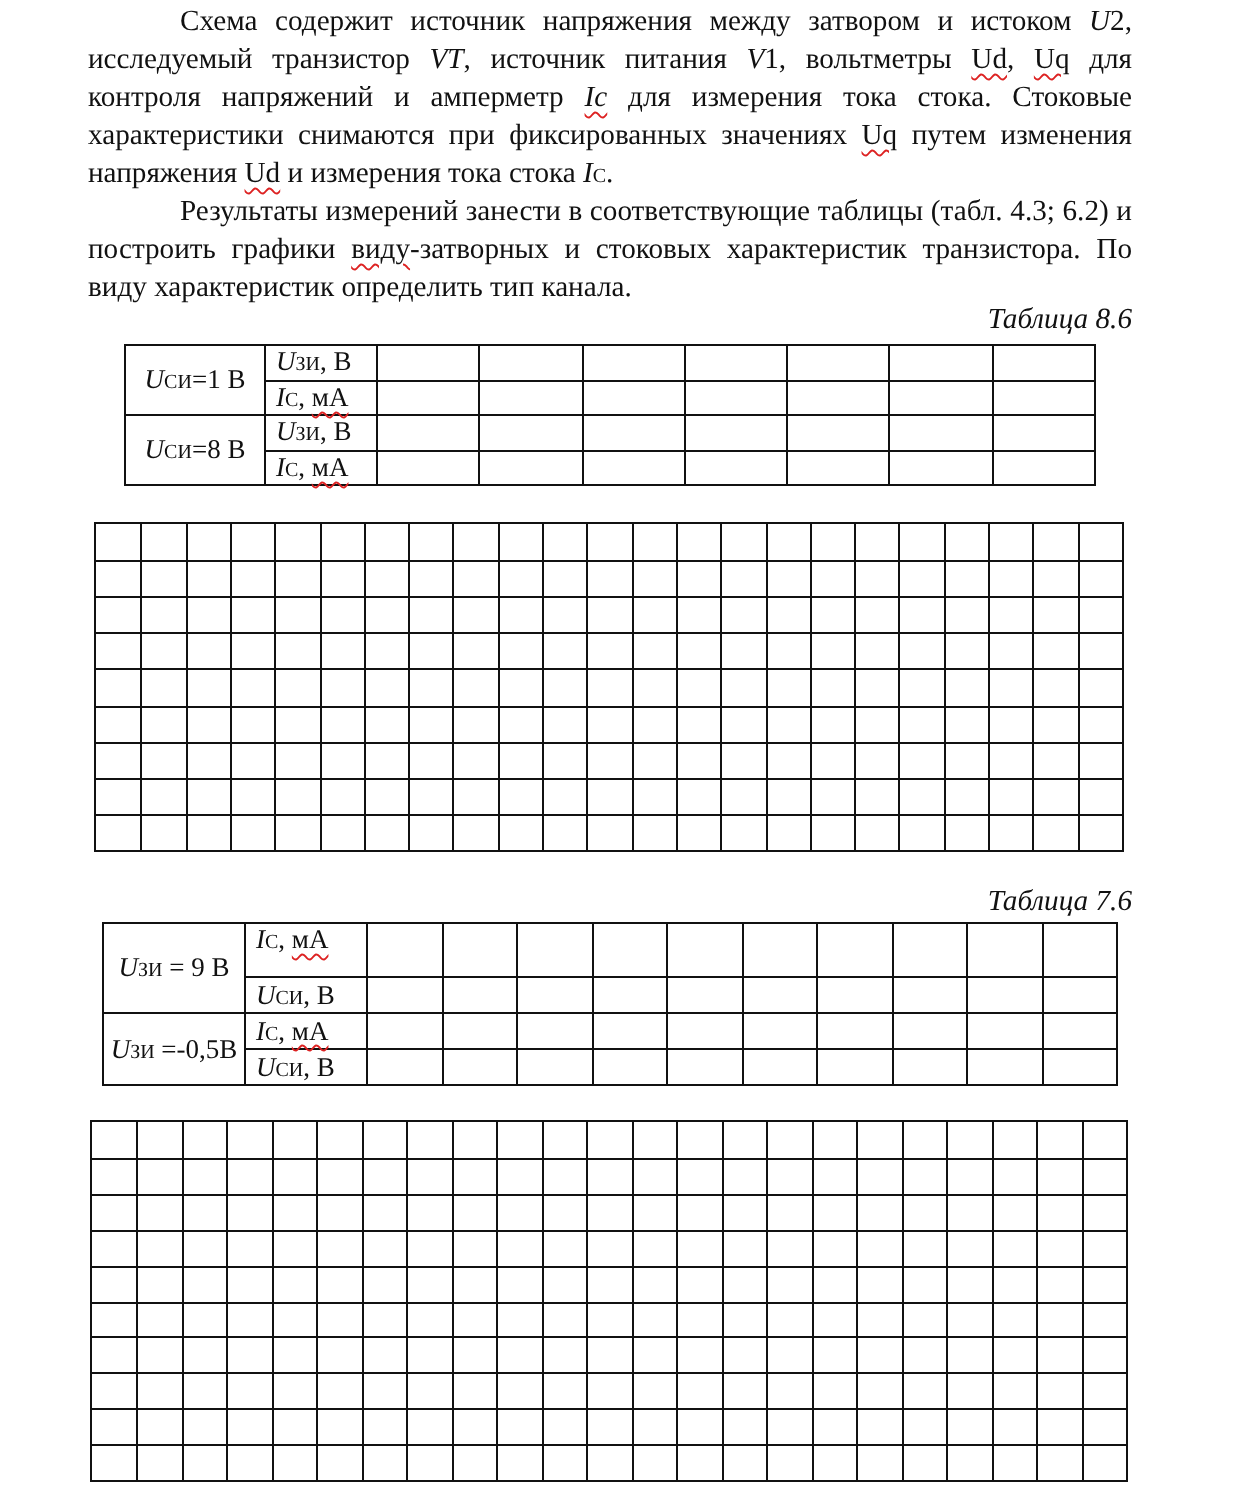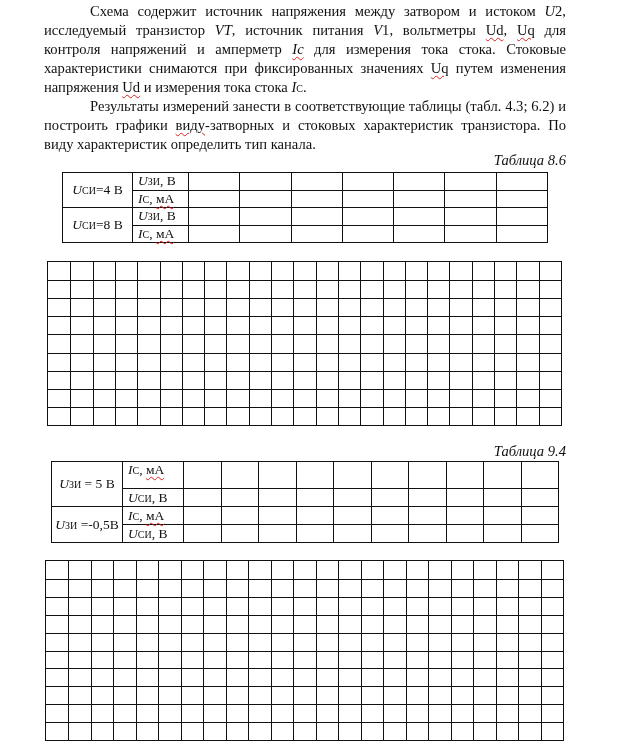--- a/index.html
+++ b/index.html
@@ -30,21 +30,21 @@
 <div class="caption" style="top:152px; right:52px;">Таблица 8.6</div>
 
 <table class="data" id="t1" style="left:62px; top:172px; width:486px;">
   <colgroup>
       <col style="width:70px">
       <col style="width:56px">
       <col span="7">
     </colgroup>
   <tbody>
       <tr style="height:17.5px">
-    <td class="group" rowspan="2"><span class="it">U</span><span class="sub">СИ</span><span>=4 В</span></td>
+    <td class="group" rowspan="2"><span class="it">U</span><span class="sub">СИ</span><span>=1 В</span></td>
     <td class="lab"><span class="it">U</span><span class="sub">ЗИ</span><span>, В</span></td>
     <td></td>
         <td></td>
         <td></td>
         <td></td>
         <td></td>
         <td></td>
         <td></td>
   </tr>
   <tr style="height:17.5px">
@@ -107,31 +107,31 @@
     <div class="hl" style="top: 11.1111%;"></div>
     <div class="hl" style="top: 22.2222%;"></div>
     <div class="hl" style="top: 33.3333%;"></div>
     <div class="hl" style="top: 44.4444%;"></div>
     <div class="hl" style="top: 55.5556%;"></div>
     <div class="hl" style="top: 66.6667%;"></div>
     <div class="hl" style="top: 77.7778%;"></div>
     <div class="hl" style="top: 88.8889%;"></div>
   </div>
 
-<div class="caption" style="top:443px; right:52px;">Таблица 9.4</div>
+<div class="caption" style="top:443px; right:52px;">Таблица 7.6</div>
 
 <table class="data" id="t2" style="left:51px; top:461px; width:508px;">
   <colgroup>
       <col style="width:71px">
       <col style="width:61px">
       <col span="10">
     </colgroup>
   <tbody>
       <tr style="height:27px">
-    <td class="group" rowspan="2"><span class="it">U</span><span class="sub">ЗИ</span><span> = 5 В</span></td>
+    <td class="group" rowspan="2"><span class="it">U</span><span class="sub">ЗИ</span><span> = 9 В</span></td>
     <td class="lab" style="vertical-align:top;"><span class="it">I</span><span class="sub">С</span><span>, </span><span class="squig">мА</span></td>
     <td></td>
         <td></td>
         <td></td>
         <td></td>
         <td></td>
         <td></td>
         <td></td>
         <td></td>
         <td></td>

